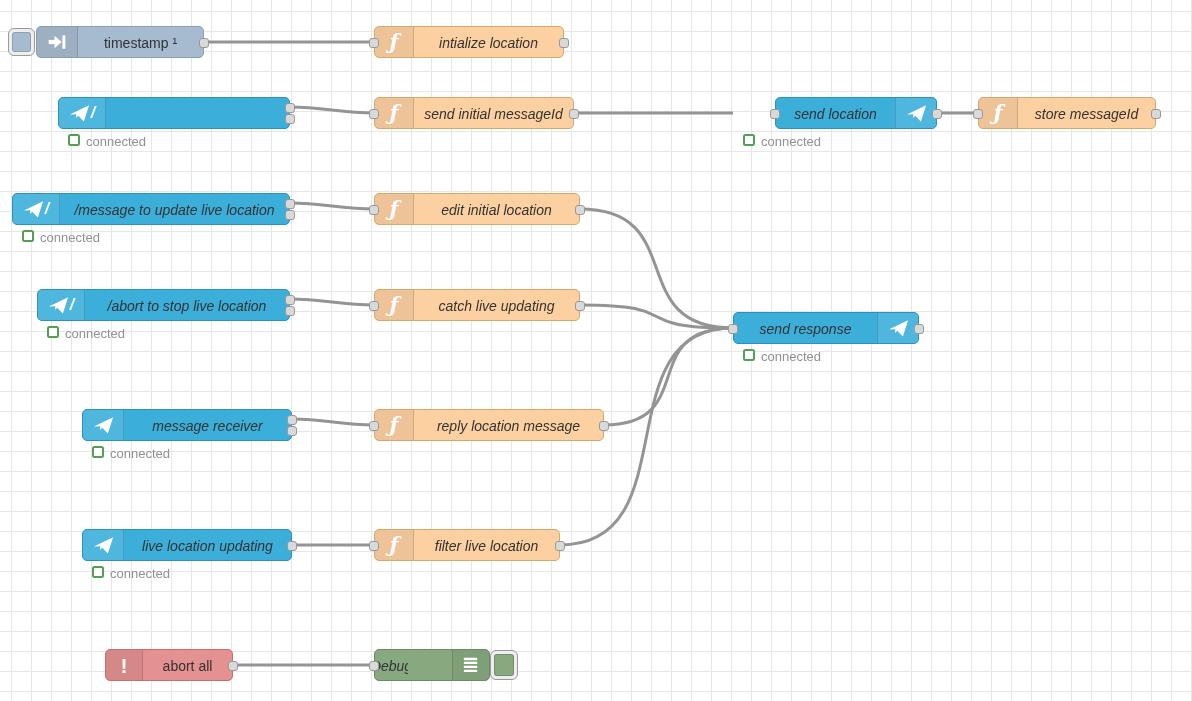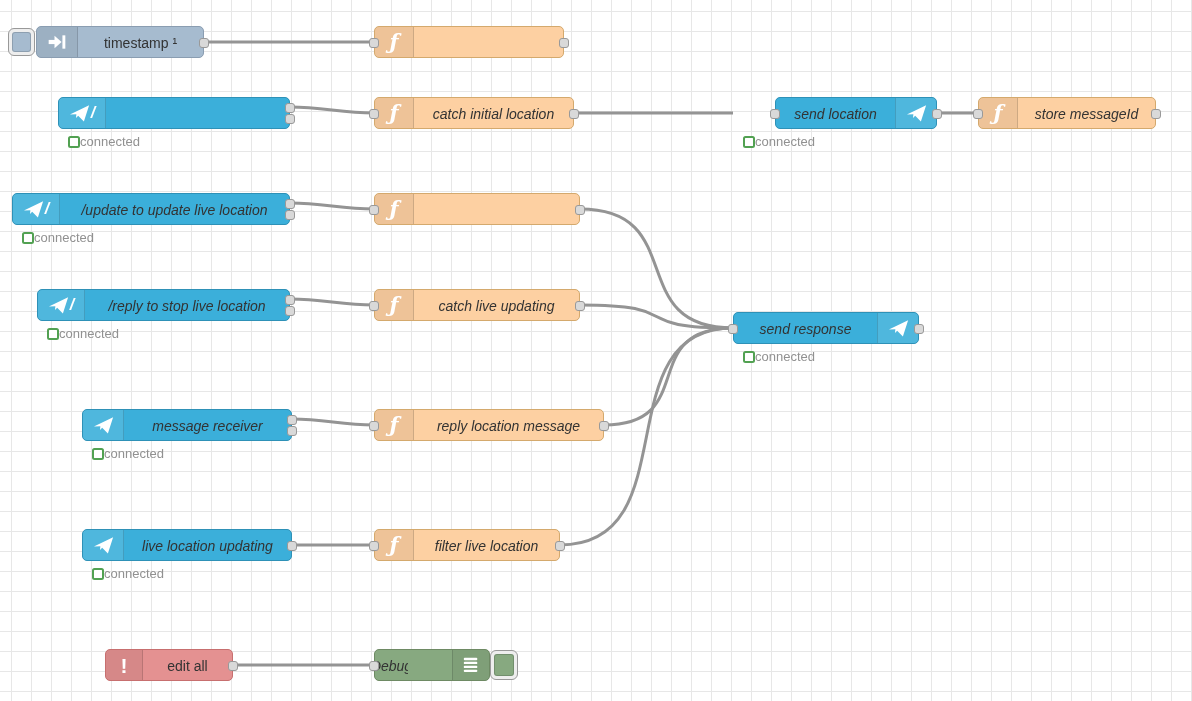--- a/index.html
+++ b/index.html
@@ -53,21 +53,21 @@
   .port {
     position:absolute; width:10px; height:10px; box-sizing:border-box;
     background:#d9d9d9; border:1px solid #999; border-radius:3px; z-index:3;
   }
   .port.in  { left:-6px; top:11px; }
   .port.out { right:-6px; top:11px; }
   .port.out.p1 { top:5px; }
   .port.out.p2 { top:16px; }
 
   .status {
-    position:absolute; z-index:2; display:flex; align-items:center; 
+    position:absolute; z-index:2; display:flex; align-items:flex-start; gap:6px;
     font-size:13px; color:#919191;
   }
   .status-dot {
     width:8px; height:8px; background:#fff; box-sizing:content-box;
     border:2.5px solid #52a152; border-radius:2.5px;
   }
 
   .side-button {
     position:absolute; z-index:2; box-sizing:border-box;
     background:#eeeeee; border:1px solid #999; border-radius:6px;
@@ -113,40 +113,41 @@
       </svg>
     </div>
     <div class="label">timestamp ¹</div>
     <div class="port out"></div>
   </div>
 
   <div class="node function" style="left:374px; top:26px; width:190px;">
     <div class="icon-area left shade-dark w38">
       <span class="fn-glyph">ƒ</span>
     </div>
+    <div class="label">intialize location</div>
     <div class="port in"></div>
     <div class="port out"></div>
   </div>
 
   <div class="node telegram" style="left:58px; top:97px; width:232px;">
     <div class="icon-area left shade-light w46">
       <svg width="21" height="21" viewBox="0 0 24 24">
         <path d="M1 13 L23 2.5 L17 21 L10.5 14.5 L8 17 L8.4 12.8 Z" fill="#fff"></path>
       </svg>
       <span class="slash-glyph">/</span>
     </div>
     <div class="port out p1"></div>
     <div class="port out p2"></div>
   </div>
 
   <div class="node function" style="left:374px; top:97px; width:200px;">
     <div class="icon-area left shade-dark w38">
       <span class="fn-glyph">ƒ</span>
     </div>
-    <div class="label">catch initial location</div>
+    <div class="label">send initial messageId</div>
     <div class="port in"></div>
     <div class="port out"></div>
   </div>
 
   <div class="node telegram" style="left:775px; top:97px; width:162px;">
     <div class="label">send location</div>
     <div class="icon-area right shade-light w40">
       <svg width="21" height="21" viewBox="0 0 24 24">
         <path d="M1 13 L23 2.5 L17 21 L10.5 14.5 L8 17 L8.4 12.8 Z" fill="#fff"></path>
       </svg>
@@ -164,41 +165,42 @@
     <div class="port out"></div>
   </div>
 
   <div class="node telegram" style="left:12px; top:193px; width:278px;">
     <div class="icon-area left shade-light w46">
       <svg width="21" height="21" viewBox="0 0 24 24">
         <path d="M1 13 L23 2.5 L17 21 L10.5 14.5 L8 17 L8.4 12.8 Z" fill="#fff"></path>
       </svg>
       <span class="slash-glyph">/</span>
     </div>
-    <div class="label">/update to update live location</div>
+    <div class="label">/message to update live location</div>
     <div class="port out p1"></div>
     <div class="port out p2"></div>
   </div>
 
   <div class="node function" style="left:374px; top:193px; width:206px;">
     <div class="icon-area left shade-dark w38">
       <span class="fn-glyph">ƒ</span>
     </div>
+    <div class="label">edit initial location</div>
     <div class="port in"></div>
     <div class="port out"></div>
   </div>
 
   <div class="node telegram" style="left:37px; top:289px; width:253px;">
     <div class="icon-area left shade-light w46">
       <svg width="21" height="21" viewBox="0 0 24 24">
         <path d="M1 13 L23 2.5 L17 21 L10.5 14.5 L8 17 L8.4 12.8 Z" fill="#fff"></path>
       </svg>
       <span class="slash-glyph">/</span>
     </div>
-    <div class="label">/reply to stop live location</div>
+    <div class="label">/abort to stop live location</div>
     <div class="port out p1"></div>
     <div class="port out p2"></div>
   </div>
 
   <div class="node function" style="left:374px; top:289px; width:206px;">
     <div class="icon-area left shade-dark w38">
       <span class="fn-glyph">ƒ</span>
     </div>
     <div class="label">catch live updating</div>
     <div class="port in"></div>
@@ -252,21 +254,21 @@
     </div>
     <div class="label">filter live location</div>
     <div class="port in"></div>
     <div class="port out"></div>
   </div>
 
   <div class="node catch upright" style="left:105px; top:649px; width:128px;">
     <div class="icon-area left shade-dark w36">
       <span class="excl-glyph">!</span>
     </div>
-    <div class="label">edit all</div>
+    <div class="label">abort all</div>
     <div class="port out"></div>
   </div>
 
   <div class="node debug" style="left:374px; top:649px; width:116px;">
     <div class="label">Debug</div>
     <div class="icon-area right shade-dark w36">
       <svg width="18" height="20" viewBox="0 0 20 20">
         <rect x="2" y="2" width="15" height="2.6" rx="1" fill="#fff"></rect>
         <rect x="2" y="6.4" width="15" height="2.6" rx="1" fill="#fff"></rect>
         <rect x="2" y="10.8" width="15" height="2.6" rx="1" fill="#fff"></rect>

